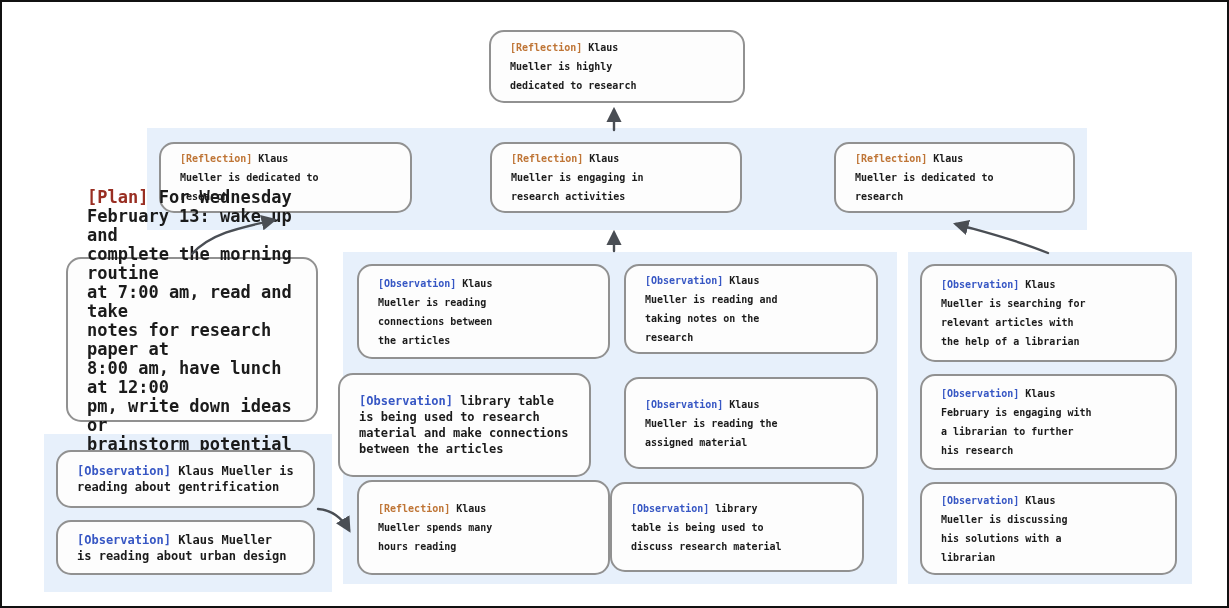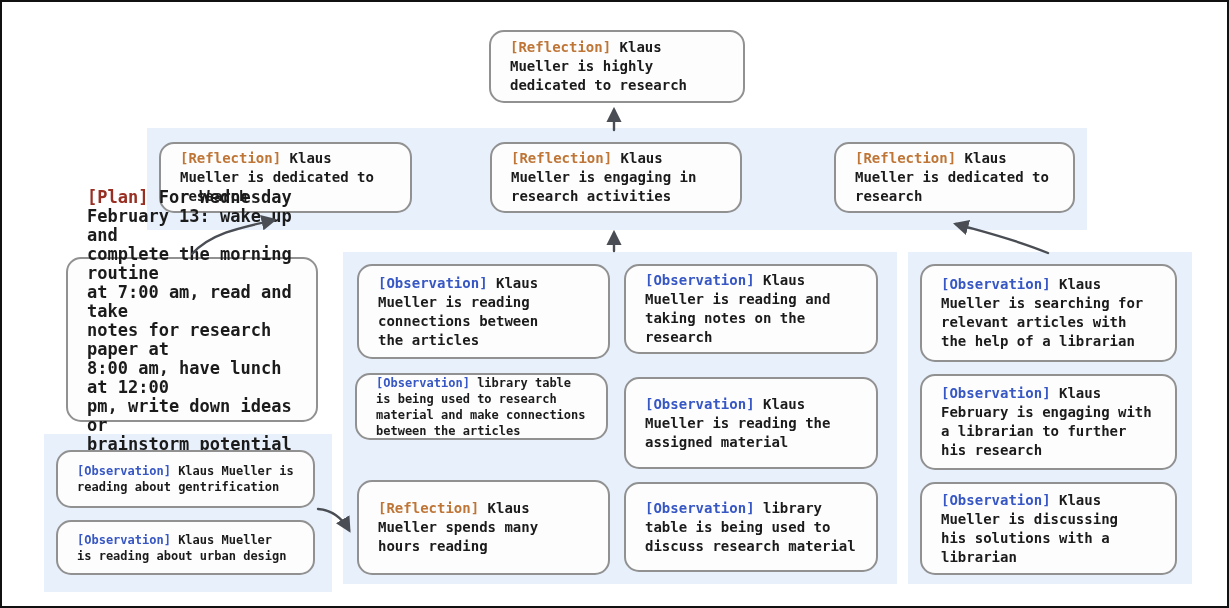--- a/index.html
+++ b/index.html
@@ -10,21 +10,21 @@
     overflow:hidden;
   }
   .band { position:absolute; background:var(--band); }
   .node {
     position:absolute; background:#fdfdfd;
     border:2.4px solid var(--border); border-radius:15px;
     display:flex; align-items:center; box-sizing:border-box;
     padding:6px 12px 6px 19px;
   }
   .node-text {
-    font-weight:bold; font-size:14px; line-height:19px;
+    font-weight:bold; font-size:10px; line-height:19px;
     color:var(--text); letter-spacing:0;
   }
   .node-text .txt { white-space:pre-wrap; }
   .node.small .node-text { font-size:12px; line-height:16px; }
   .node.plan-size .node-text { font-size:17px; line-height:19px; }
   .lbl-reflection { color:var(--reflection); }
   .lbl-plan { color:var(--plan); }
   .lbl-observation { color:var(--observation); }
   .arrows { position:absolute; left:0; top:0; pointer-events:none; }
   .arrows path { stroke:var(--arrow); stroke-width:2.4; fill:none; stroke-linecap:round; }
@@ -90,21 +90,21 @@
     <div class="node-text"><span class="lbl-observation">[Observation]</span><span class="txt"> Klaus Mueller
 is reading about urban design</span></div>
   </div>
 
   <div class="node" style="left:355px;top:262px;width:253px;height:95px">
     <div class="node-text"><span class="lbl-observation">[Observation]</span><span class="txt"> Klaus
 Mueller is reading
 connections between
 the articles</span></div>
   </div>
-  <div class="node small" style="left:353px;top:371px;width:253px;height:67px">
+  <div class="node small" style="left:336px;top:371px;width:253px;height:104px">
     <div class="node-text"><span class="lbl-observation">[Observation]</span><span class="txt"> library table
 is being used to research
 material and make connections
 between the articles</span></div>
   </div>
   <div class="node" style="left:355px;top:478px;width:253px;height:95px">
     <div class="node-text"><span class="lbl-reflection">[Reflection]</span><span class="txt"> Klaus
 Mueller spends many
 hours reading</span></div>
   </div>
@@ -113,21 +113,21 @@
     <div class="node-text"><span class="lbl-observation">[Observation]</span><span class="txt"> Klaus
 Mueller is reading and
 taking notes on the
 research</span></div>
   </div>
   <div class="node" style="left:622px;top:375px;width:254px;height:92px">
     <div class="node-text"><span class="lbl-observation">[Observation]</span><span class="txt"> Klaus
 Mueller is reading the
 assigned material</span></div>
   </div>
-  <div class="node" style="left:622px;top:480px;width:254px;height:90px">
+  <div class="node" style="left:608px;top:480px;width:254px;height:90px">
     <div class="node-text"><span class="lbl-observation">[Observation]</span><span class="txt"> library
 table is being used to
 discuss research material</span></div>
   </div>
 
   <div class="node" style="left:918px;top:262px;width:257px;height:98px">
     <div class="node-text"><span class="lbl-observation">[Observation]</span><span class="txt"> Klaus
 Mueller is searching for
 relevant articles with
 the help of a librarian</span></div>

